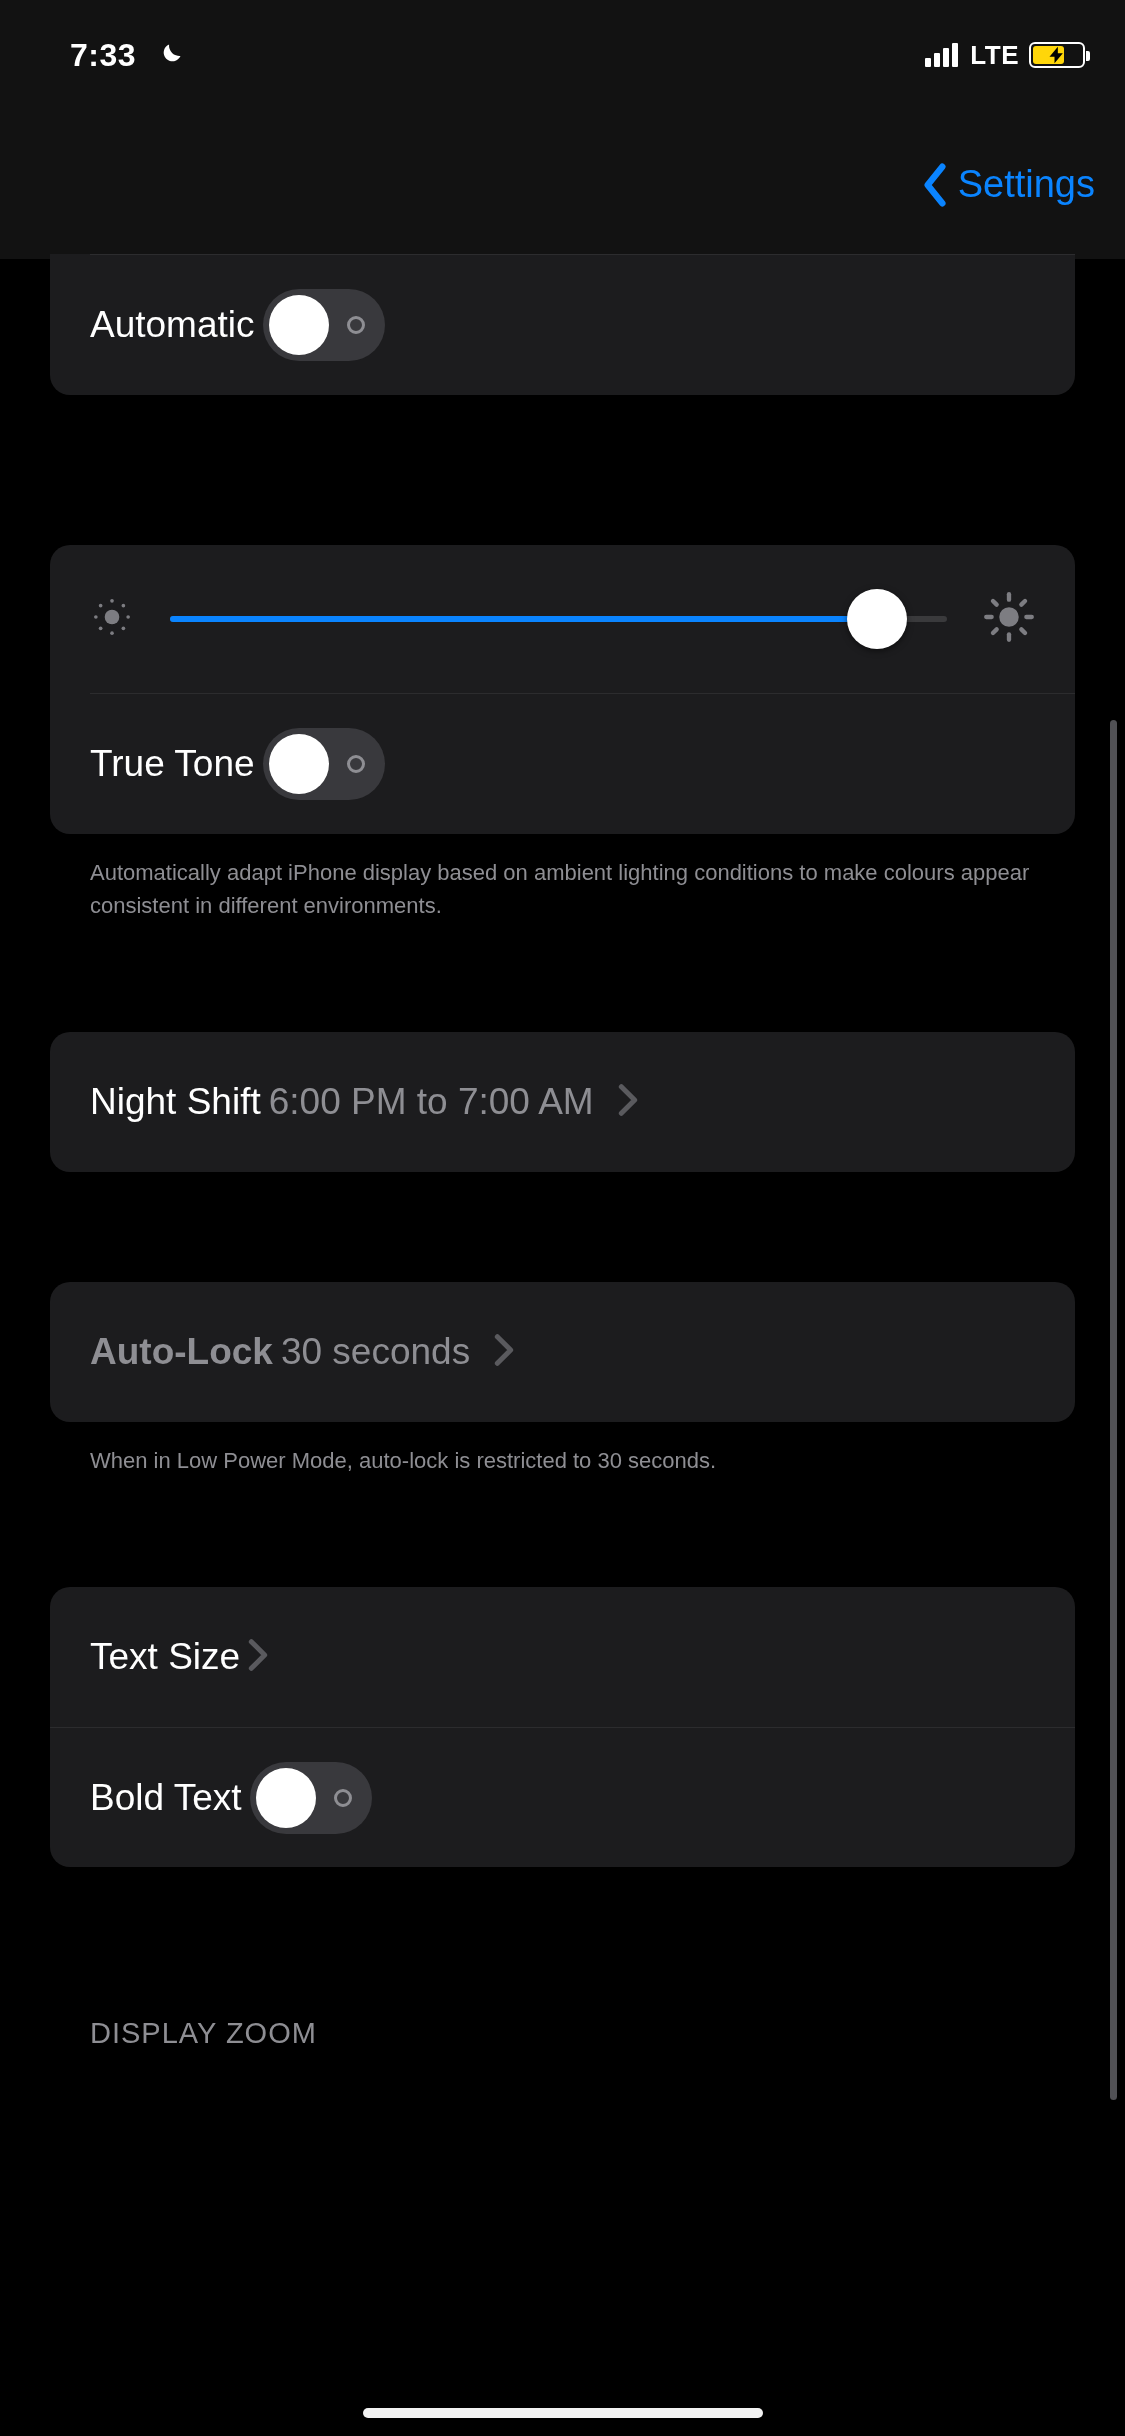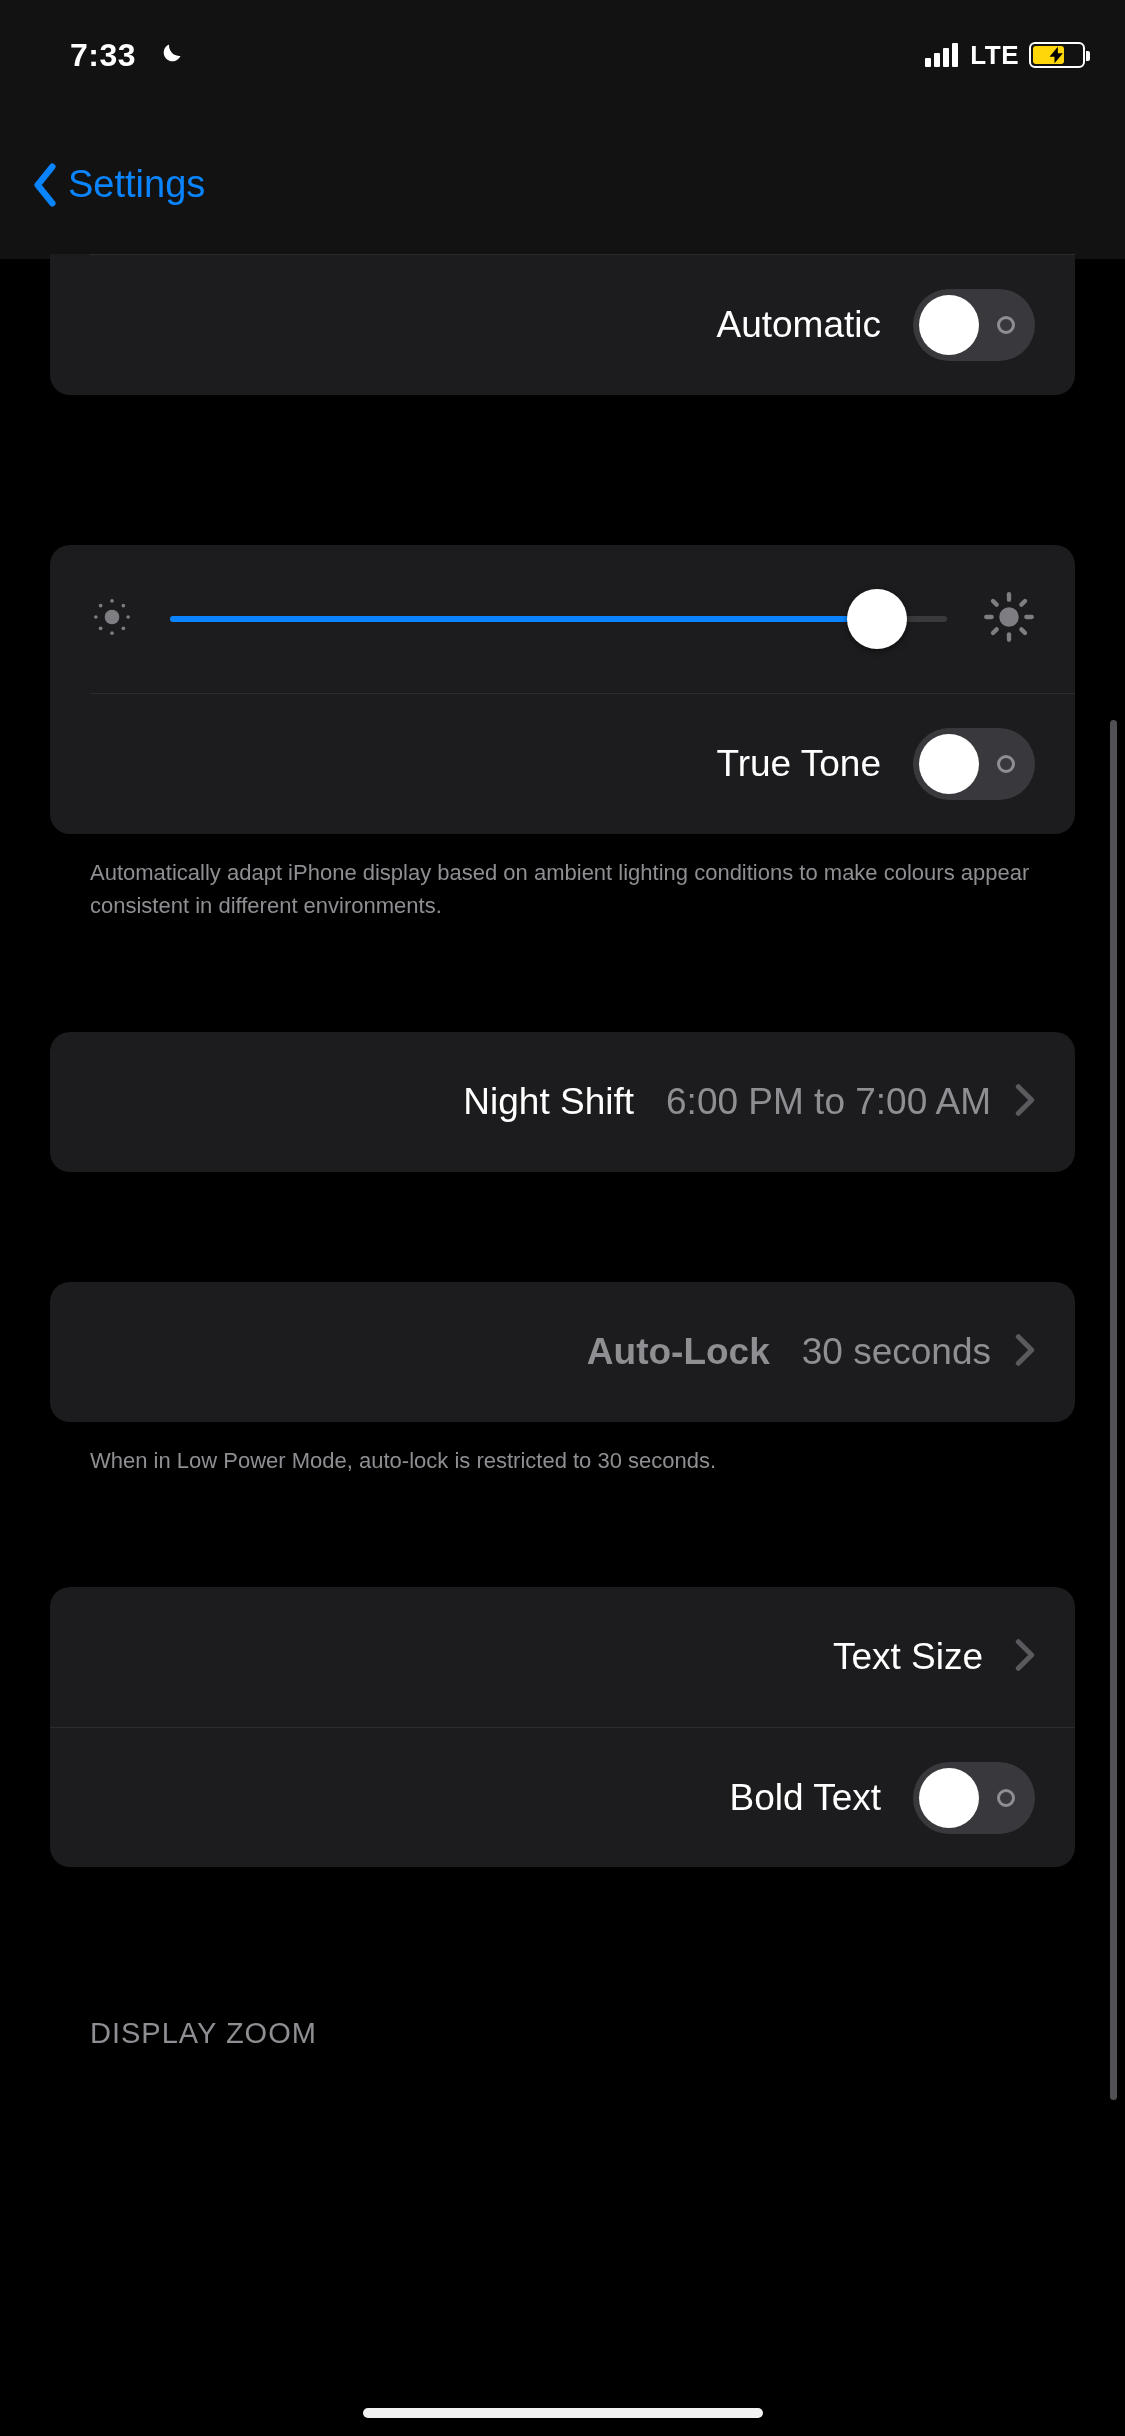--- a/index.html
+++ b/index.html
@@ -45,41 +45,42 @@
 
   
   .nav-header {
     height: 150px;
     background: var(--header-bg);
     display: flex;
     align-items: center;
     padding: 0 30px;
     position: relative;
     border-bottom: 1px solid #000;
+    justify-content: flex-end;
   }
   .back { display:flex; align-items:center; gap: 8px; color: var(--link); font-size: 38px; font-weight: 400; cursor: pointer; }
   .back svg { display:block; }
   .nav-title { position:absolute; left:50%; transform:translateX(-50%); font-size: 38px; font-weight: 600; }
 
   
   .content { padding: 0 50px 140px 50px; position: relative; }
 
   .group {
     background: var(--card);
     border-radius: 20px;
     overflow: hidden;
   }
   .group.first { border-top-left-radius: 0; border-top-right-radius: 0; margin-top: -6px; }
   .row {
     min-height: 140px;
     padding: 0 40px;
     display: flex;
     align-items: center;
-    justify-content: flex-end;
-    gap: 32px;
+    justify-content: flex-start;
+    gap: 8px;
   }
   .row + .row { border-top: 1px solid var(--sep); }
   .row-label { font-size: 37px; font-weight: 400; color: var(--text); }
   .row-label.dim { color: var(--text-sec); font-weight: bold; }
   .row-right { display:flex; align-items:center; gap: 24px; }
   .row-value { font-size: 37px; color: var(--text-sec); }
   .chevron { color: #5a5a5e; }
 
   .partial-sep { height: 1px; background: var(--sep); margin-left: 40px; }
 

